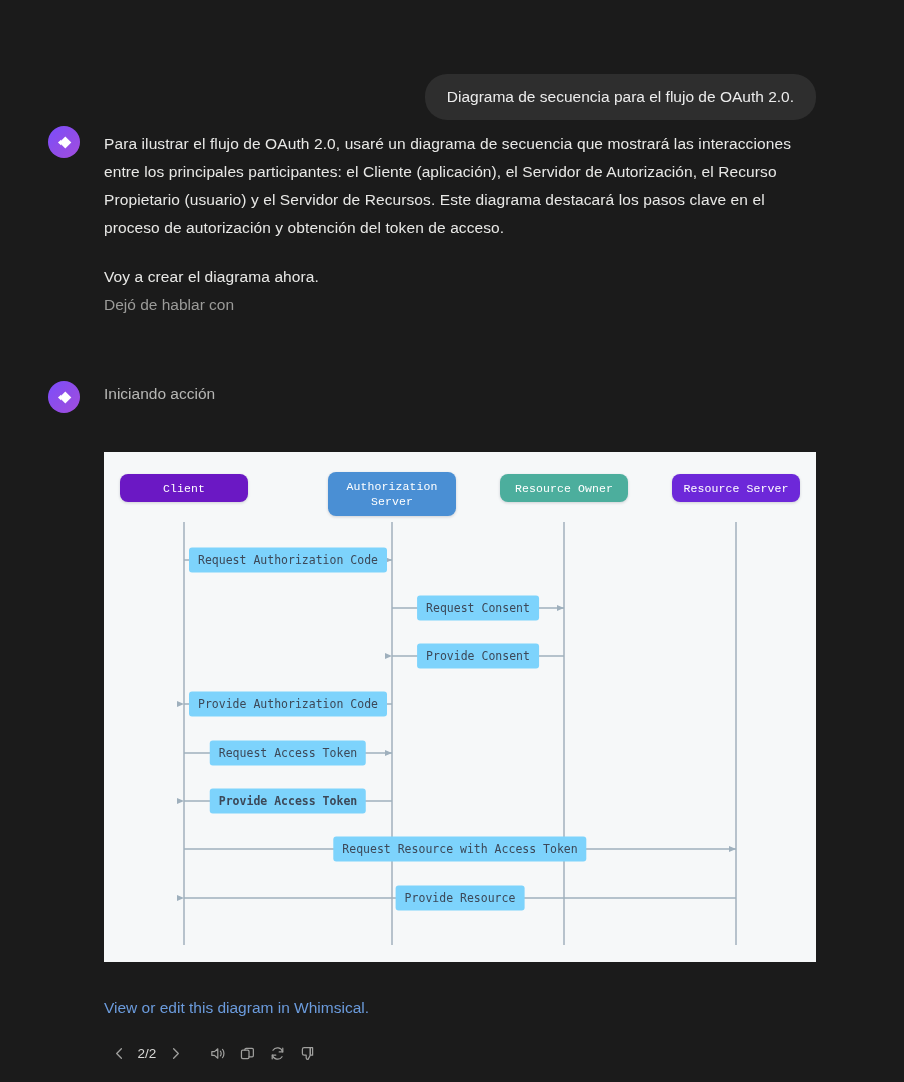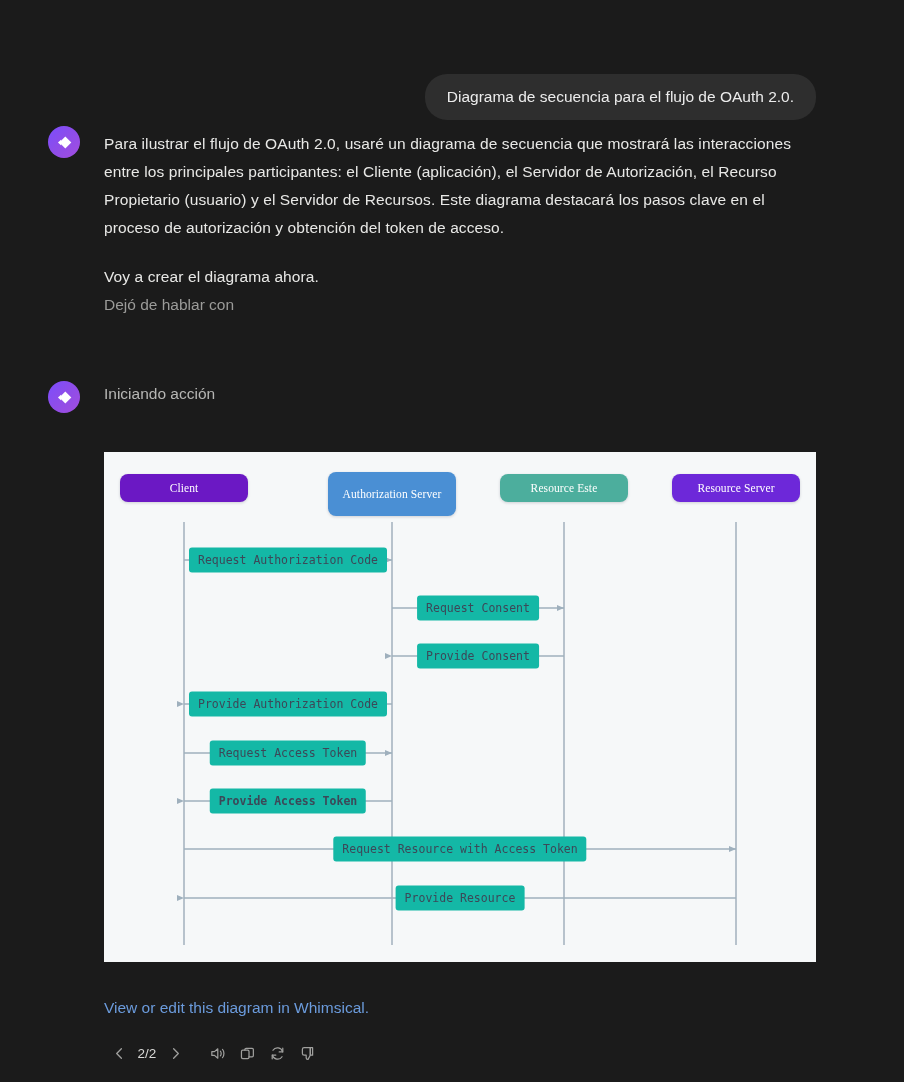--- a/index.html
+++ b/index.html
@@ -95,29 +95,29 @@
   .actor-box {
     position: absolute;
     border-radius: 8px;
     display: flex;
     align-items: center;
     justify-content: center;
     text-align: center;
     color: #ffffff;
     font-size: 11.5px;
     line-height: 15px;
-    font-family: Liberation Serif, serif;
+    font-family: Liberation Mono, monospace;
     letter-spacing: 0.1px;
     box-shadow: 0 1px 3px rgba(20,30,50,0.18);
     padding: 4px 8px;
   }
 
   .msg-label {
     position: absolute;
-    background: #14b8a6;
+    background: #7dd3fc;
     color: #3c4858;
     font-size: 11.5px;
     line-height: 15px;
     font-family: "DejaVu Sans Mono", monospace;
     padding: 5px 9px;
     border-radius: 3px;
     white-space: nowrap;
     transform: translate(-50%, -50%);
   }
 
@@ -222,21 +222,21 @@
         <line x1="80" y1="397" x2="632" y2="397" stroke="#9fb0bd" stroke-width="1.7" marker-end="url(#ar-r)"></line>
         <line x1="632" y1="446" x2="80" y2="446" stroke="#9fb0bd" stroke-width="1.7" marker-end="url(#ar-l)"></line>
       </svg>
   <div class="actor-box" style="background: rgb(107, 24, 196); width: 128px; height: 28px; left: 16px; top: 22px;">
         <span>Client</span>
       </div>
       <div class="actor-box" style="background: rgb(74, 143, 212); width: 128px; height: 44px; left: 224px; top: 20px;">
         <span>Authorization Server</span>
       </div>
       <div class="actor-box" style="background: rgb(76, 174, 157); width: 128px; height: 28px; left: 396px; top: 22px;">
-        <span>Resource Este</span>
+        <span>Resource Owner</span>
       </div>
       <div class="actor-box" style="background: #6d28d9; width: 128px; height: 28px; left: 568px; top: 22px; border-radius: 8px;">
         <span>Resource Server</span>
       </div>
       <div class="msg-label" style="left: 184px; top: 108px;">Request Authorization Code</div>
       <div class="msg-label" style="left: 374px; top: 156px;">Request Consent</div>
       <div class="msg-label" style="left: 374px; top: 204px;">Provide Consent</div>
       <div class="msg-label" style="left: 184px; top: 252px;">Provide Authorization Code</div>
       <div class="msg-label" style="left: 184px; top: 301px;">Request Access Token</div>
       <div class="msg-label" style="left: 184px; top: 349px; font-weight: bold;">Provide Access Token</div>

